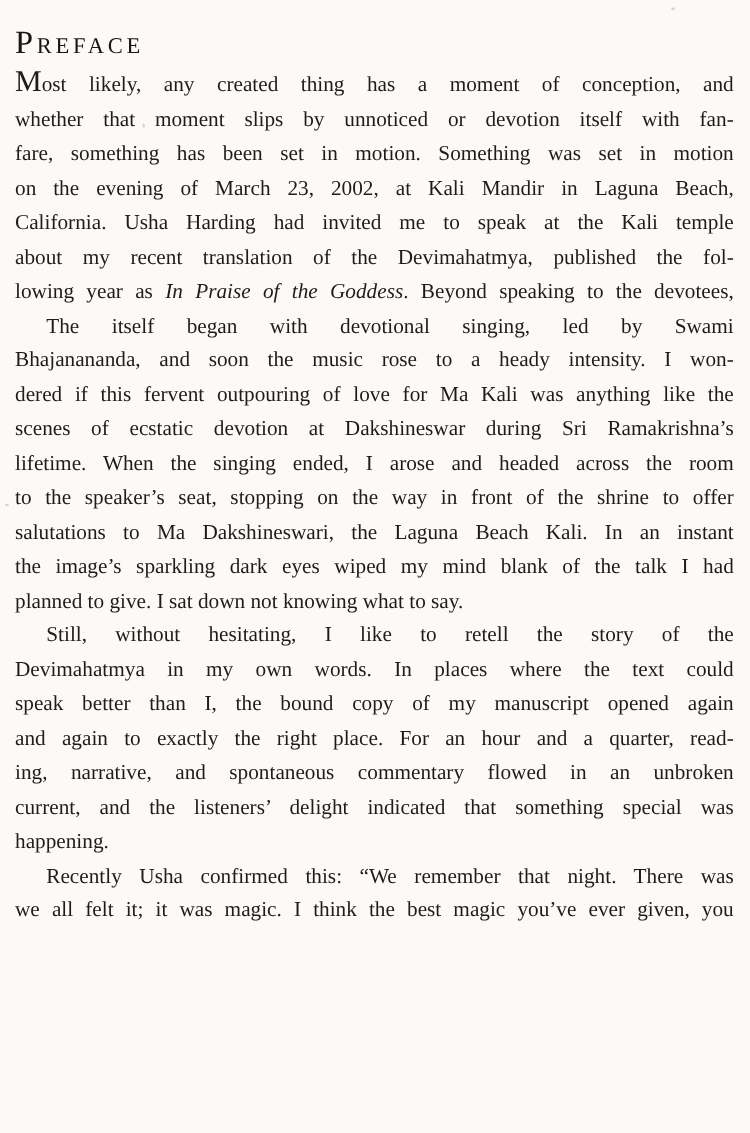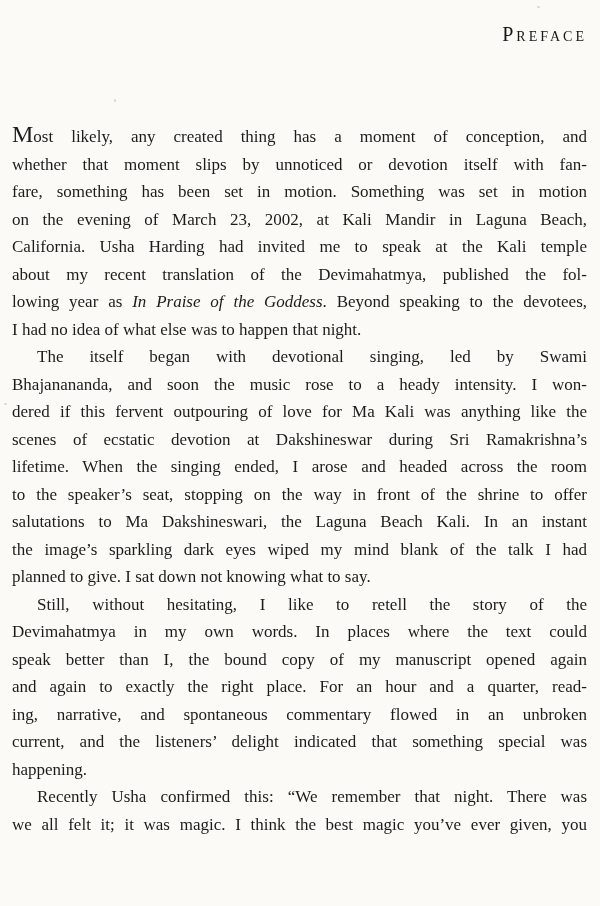--- a/index.html
+++ b/index.html
@@ -14,30 +14,29 @@
     height: 906px;
     margin: 0 auto;
     background: #fbfaf7;
     color: #1e1c1a;
     box-sizing: border-box;
     padding: 10px 13px 0 12px;
     overflow: hidden;
   }
   .title {
     margin: 4px 0 0 0;
-    text-align: right;
+    text-align: left;
     font-variant: small-caps;
     font-weight: normal;
-    font-size: 20px;
+    font-size: 26px;
     letter-spacing: 3px;
     line-height: 40px;
     color: #181614;
   }
   .body-text {
-    margin-top: 69px;
     font-size: 17px;
     font-family: Liberation Serif, serif;
   }
   .paragraph { margin: 0; padding: 0; }
   .line {
     height: 27.5px;
     line-height: 27.5px;
     text-align: justify;
     text-align-last: justify;
     overflow: hidden;
@@ -77,21 +76,20 @@
   <h1 class="title">Preface</h1>
   <div class="body-text" id="paragraphs">
       <div class="paragraph">
         <div class="line"><span class="seg-initial">M</span><span>ost likely, any created thing has a moment of conception, and</span></div>
         <div class="line"><span>whether that moment slips by unnoticed or devotion itself with fan-</span></div>
         <div class="line"><span>fare, something has been set in motion. Something was set in motion</span></div>
         <div class="line"><span>on the evening of March 23, 2002, at Kali Mandir in Laguna Beach,</span></div>
         <div class="line"><span>California. Usha Harding had invited me to speak at the Kali temple</span></div>
         <div class="line"><span>about my recent translation of the Devimahatmya, published the fol-</span></div>
         <div class="line"><span>lowing year as </span><span class="seg-italic">In Praise of the Goddess</span><span>. Beyond speaking to the devotees,</span></div>
-        <div class="line end"><span>I had no idea of what else was to happen that night.</span></div>
       </div>
       <div class="paragraph">
         <div class="line indent"><span>The itself began with devotional singing, led by Swami</span></div>
         <div class="line"><span>Bhajanananda, and soon the music rose to a heady intensity. I won-</span></div>
         <div class="line"><span>dered if this fervent outpouring of love for Ma Kali was anything like the</span></div>
         <div class="line"><span>scenes of ecstatic devotion at Dakshineswar during Sri Ramakrishna’s</span></div>
         <div class="line"><span>lifetime. When the singing ended, I arose and headed across the room</span></div>
         <div class="line"><span>to the speaker’s seat, stopping on the way in front of the shrine to offer</span></div>
         <div class="line"><span>salutations to Ma Dakshineswari, the Laguna Beach Kali. In an instant</span></div>
         <div class="line"><span>the image’s sparkling dark eyes wiped my mind blank of the talk I had</span></div>

